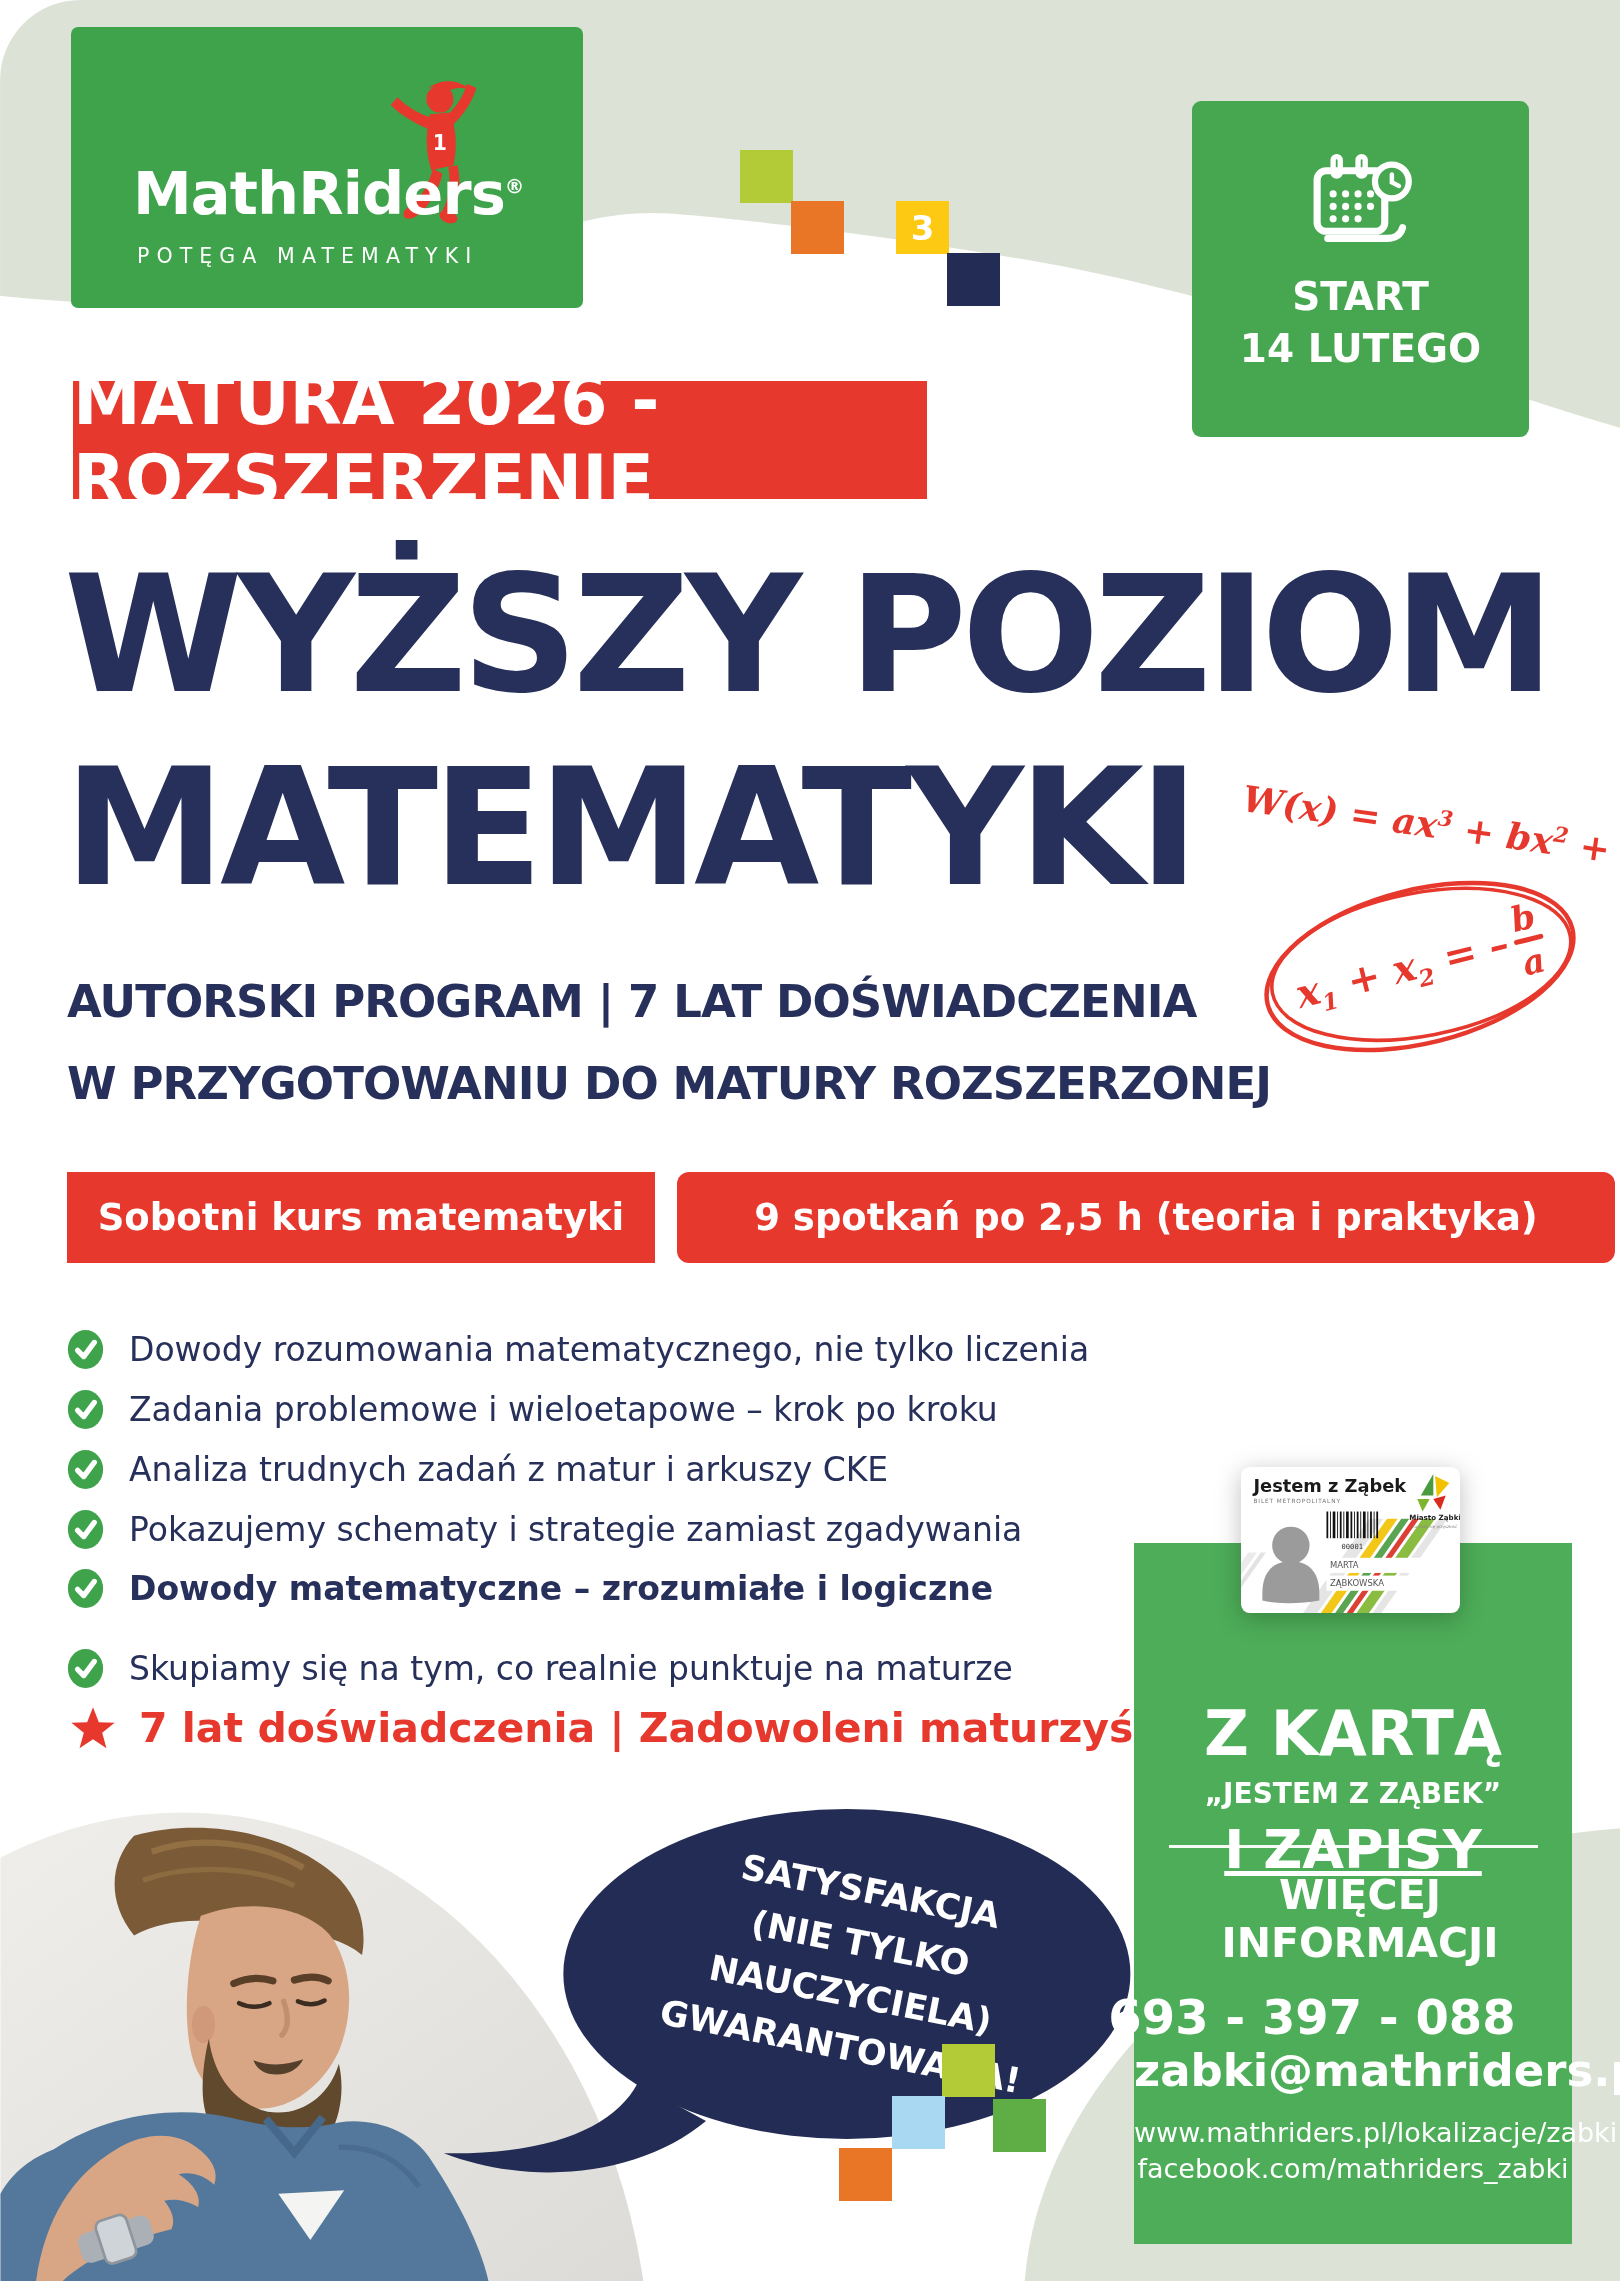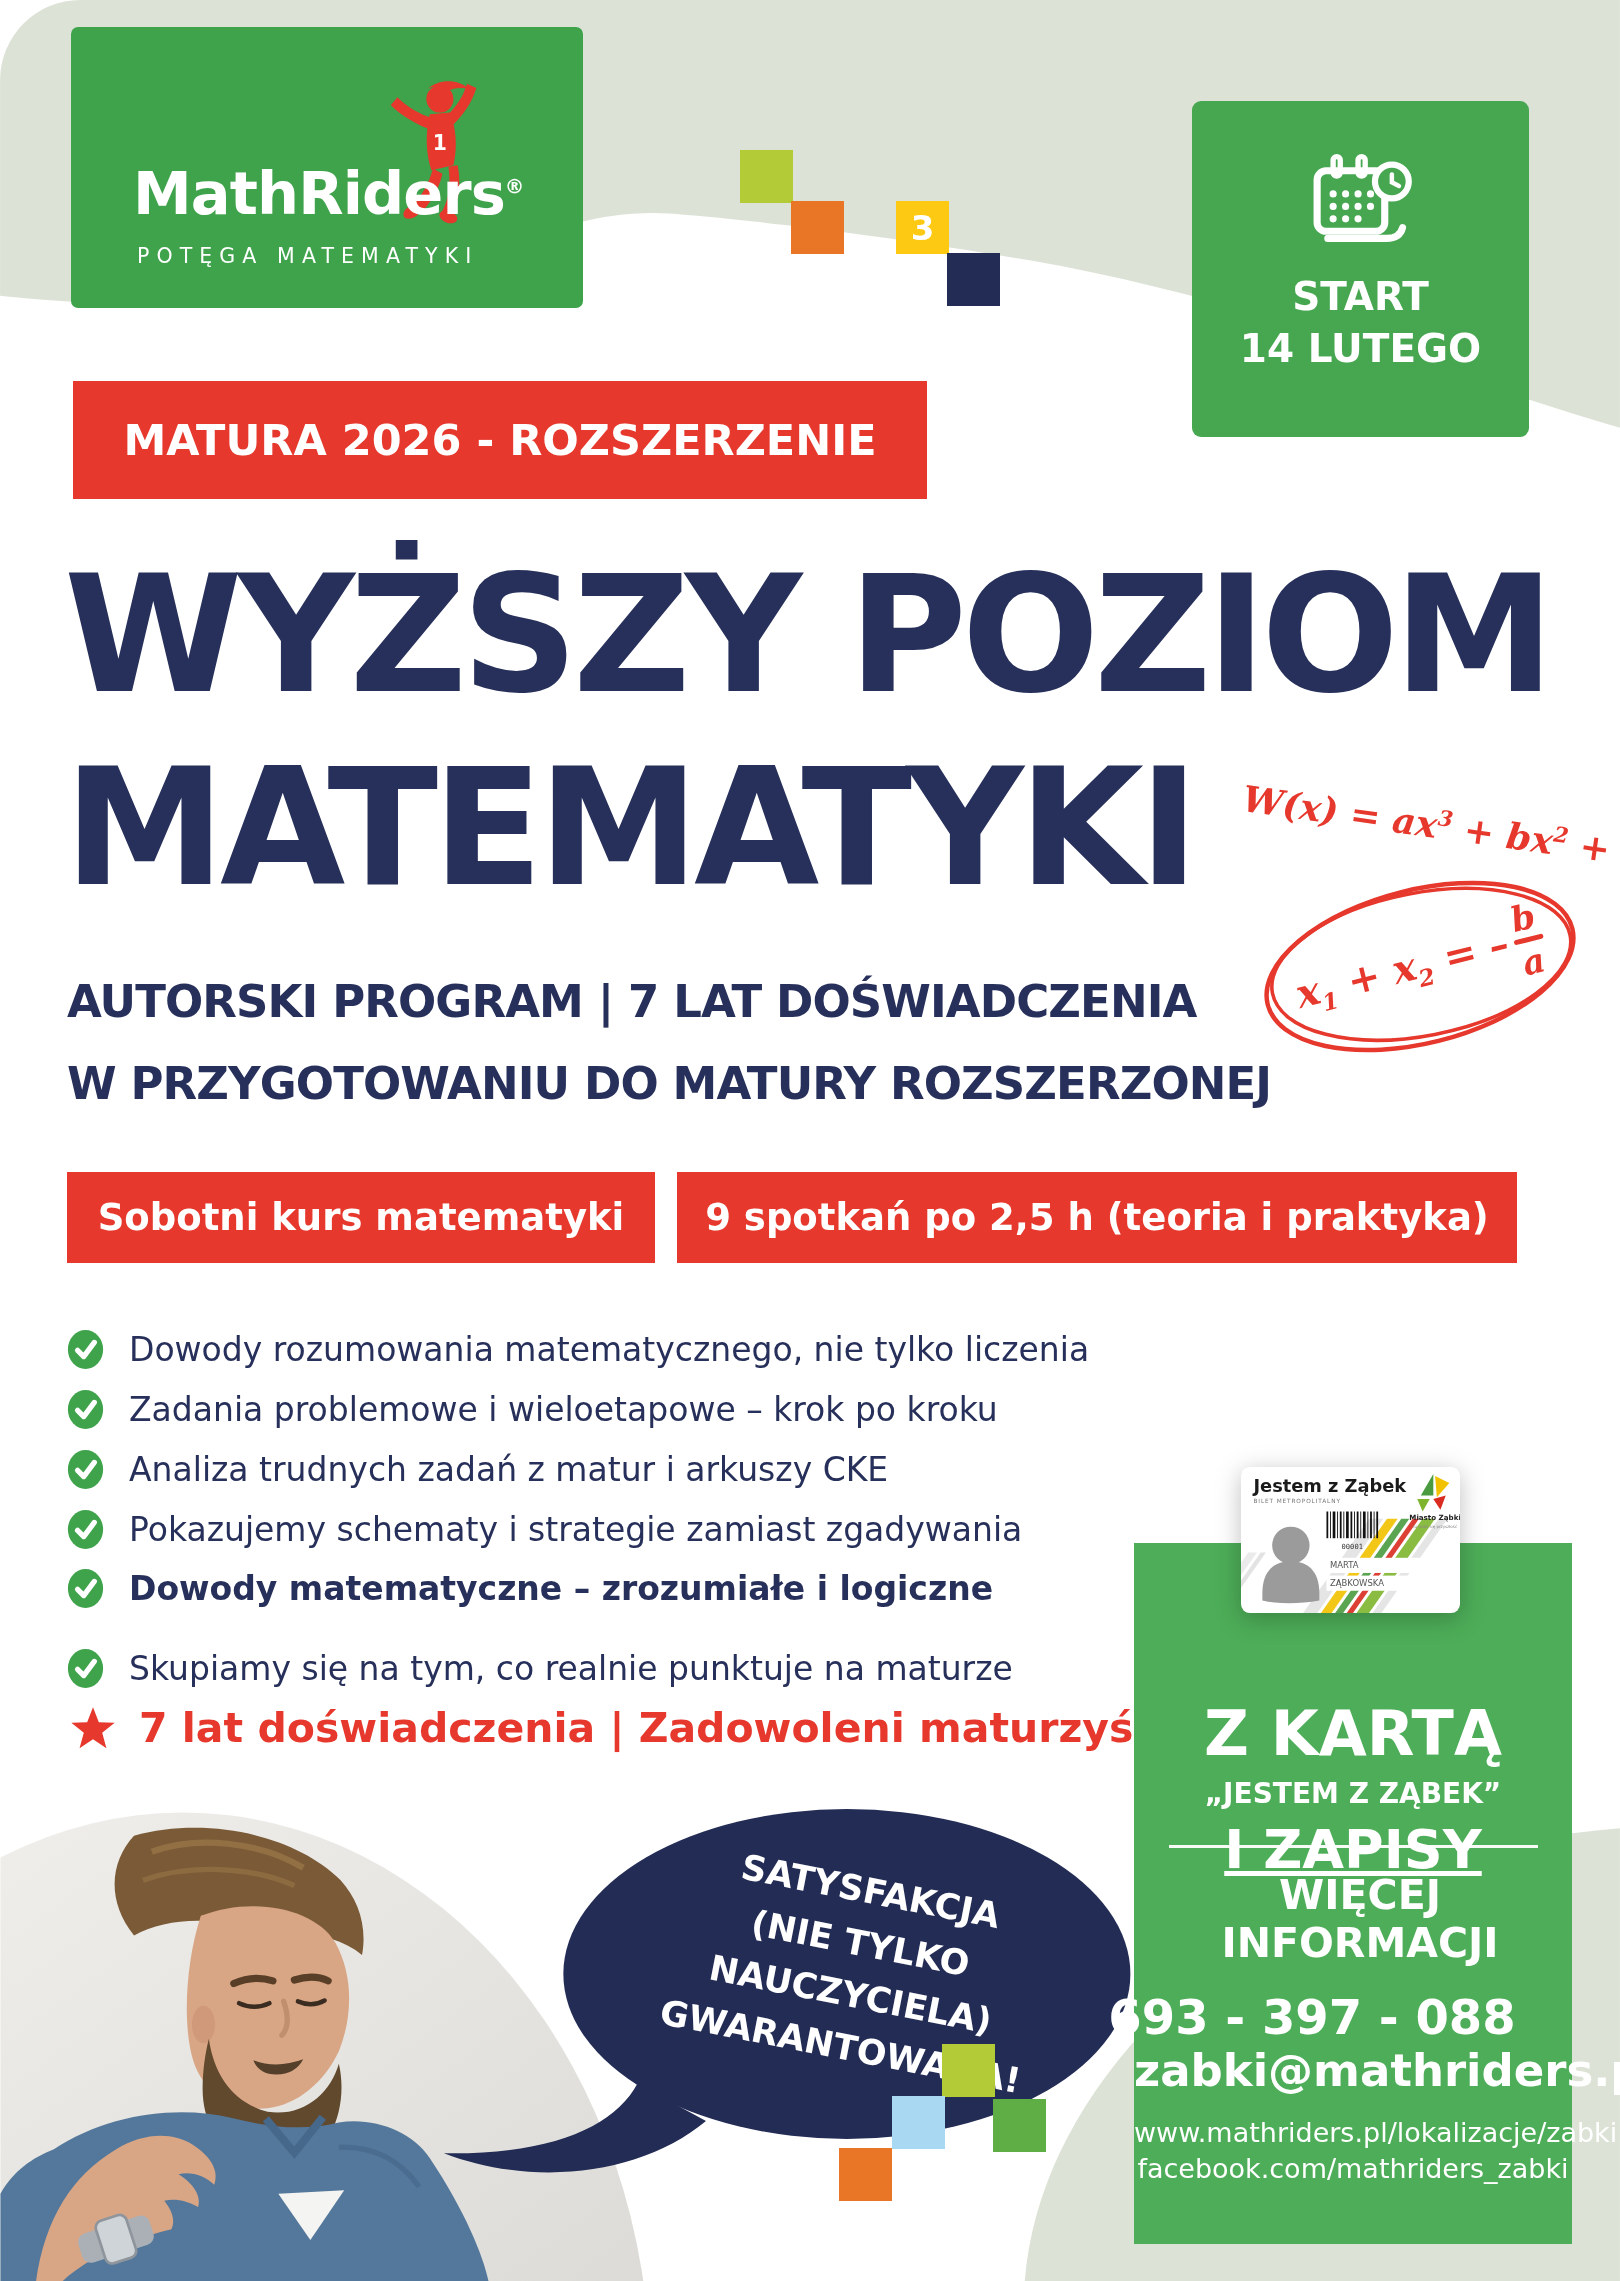--- a/index.html
+++ b/index.html
@@ -16,23 +16,23 @@
 
   
   .start-box{left:1192px;top:101px;width:337px;height:336px;background:#47A751;border-radius:9px;text-align:center;}
   .start-line{width:100%;color:#fff;font-weight:bold;font-size:39px;}
 
   
   .sq{position:absolute;width:53px;height:53px;}
 
   
   .banner{background:#E6382C;color:#fff;display:flex;align-items:center;justify-content:center;font-weight:bold;}
-  .matura{left:73px;top:381px;width:854px;height:118px;font-size:43px;letter-spacing:0px;}
+  .matura{left:73px;top:381px;width:854px;height:118px;font-size:68px;letter-spacing:0px;}
   .pill1{left:67px;top:1172px;width:588px;height:91px;font-size:37px;}
-  .pill2{left:677px;top:1172px;width:840px;height:91px;font-size:37px;}
+  .pill2{left:677px;top:1172px;width:938px;height:91px;font-size:37px;border-radius:12px;}
 
   
   .title{left:64px;color:#27305A;font-weight:bold;font-size:162px;letter-spacing:-5.3px;line-height:1;white-space:nowrap;}
   .t1{top:554px;} .t2{top:747px;}
 
   
   .hand{color:#E6382C;font-family:"DejaVu Serif",serif;font-style:italic;font-weight:bold;}
   .poly{left:1246px;top:777px;font-size:36px;transform:rotate(8deg);transform-origin:left top;white-space:nowrap;}
   .poly sup{font-size:21.4px;}
   .vieta-wrap{left:1255px;top:879px;width:330px;height:175px;transform:rotate(-14deg);transform-origin:center;}

